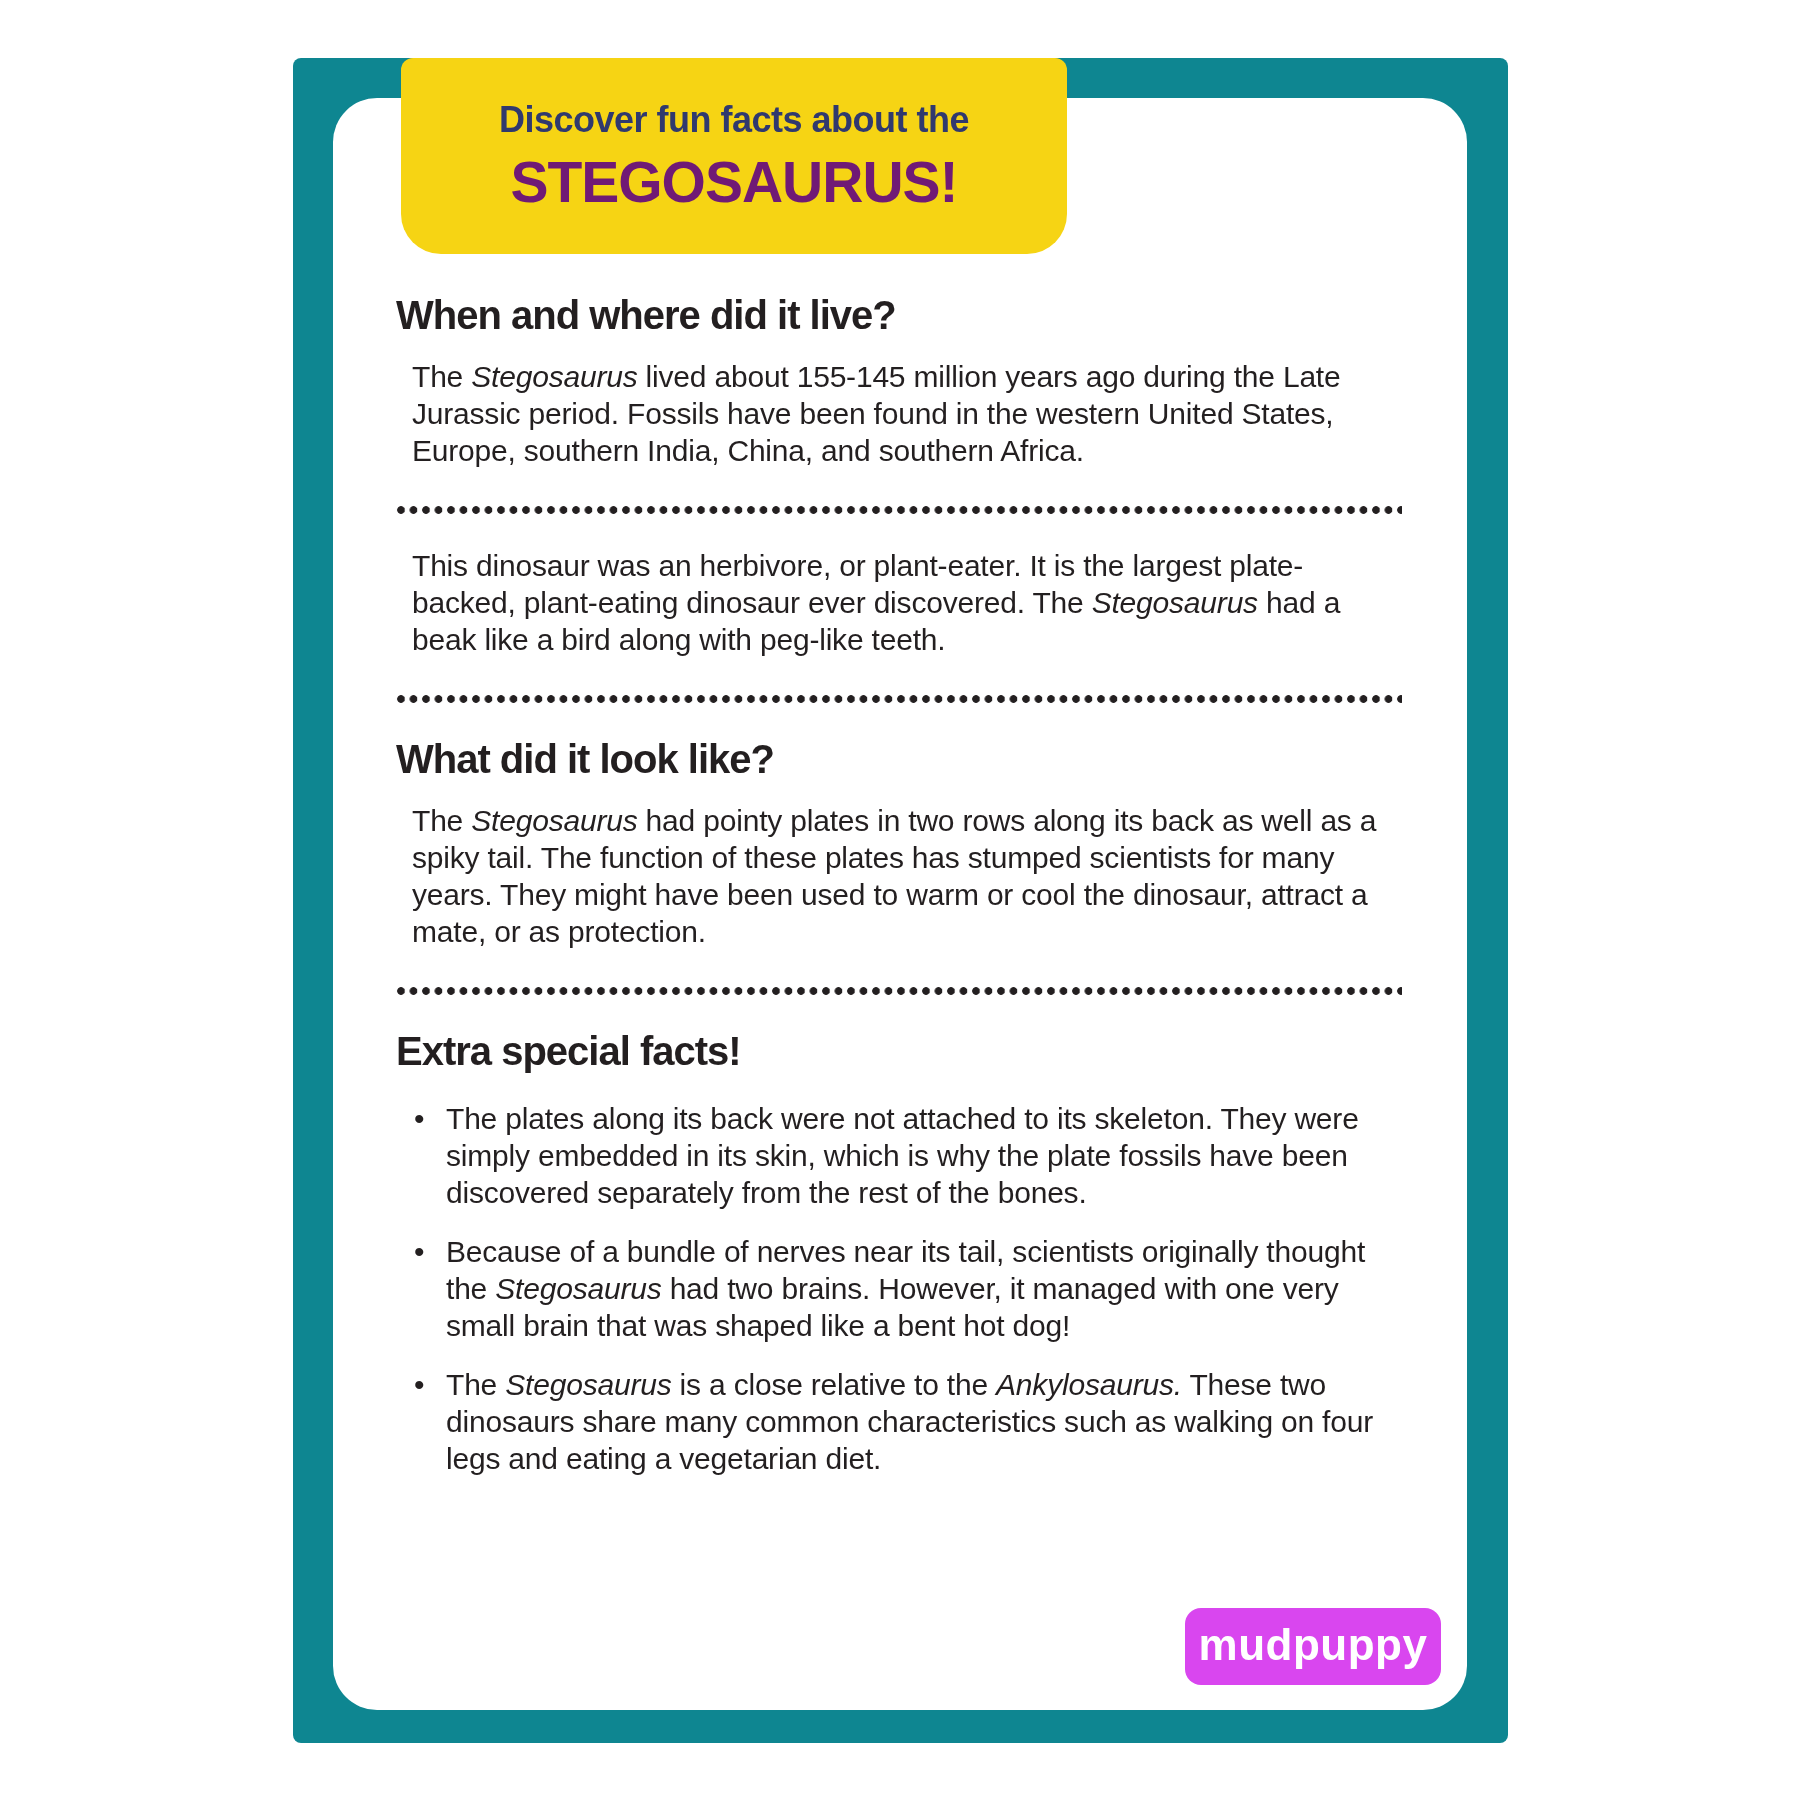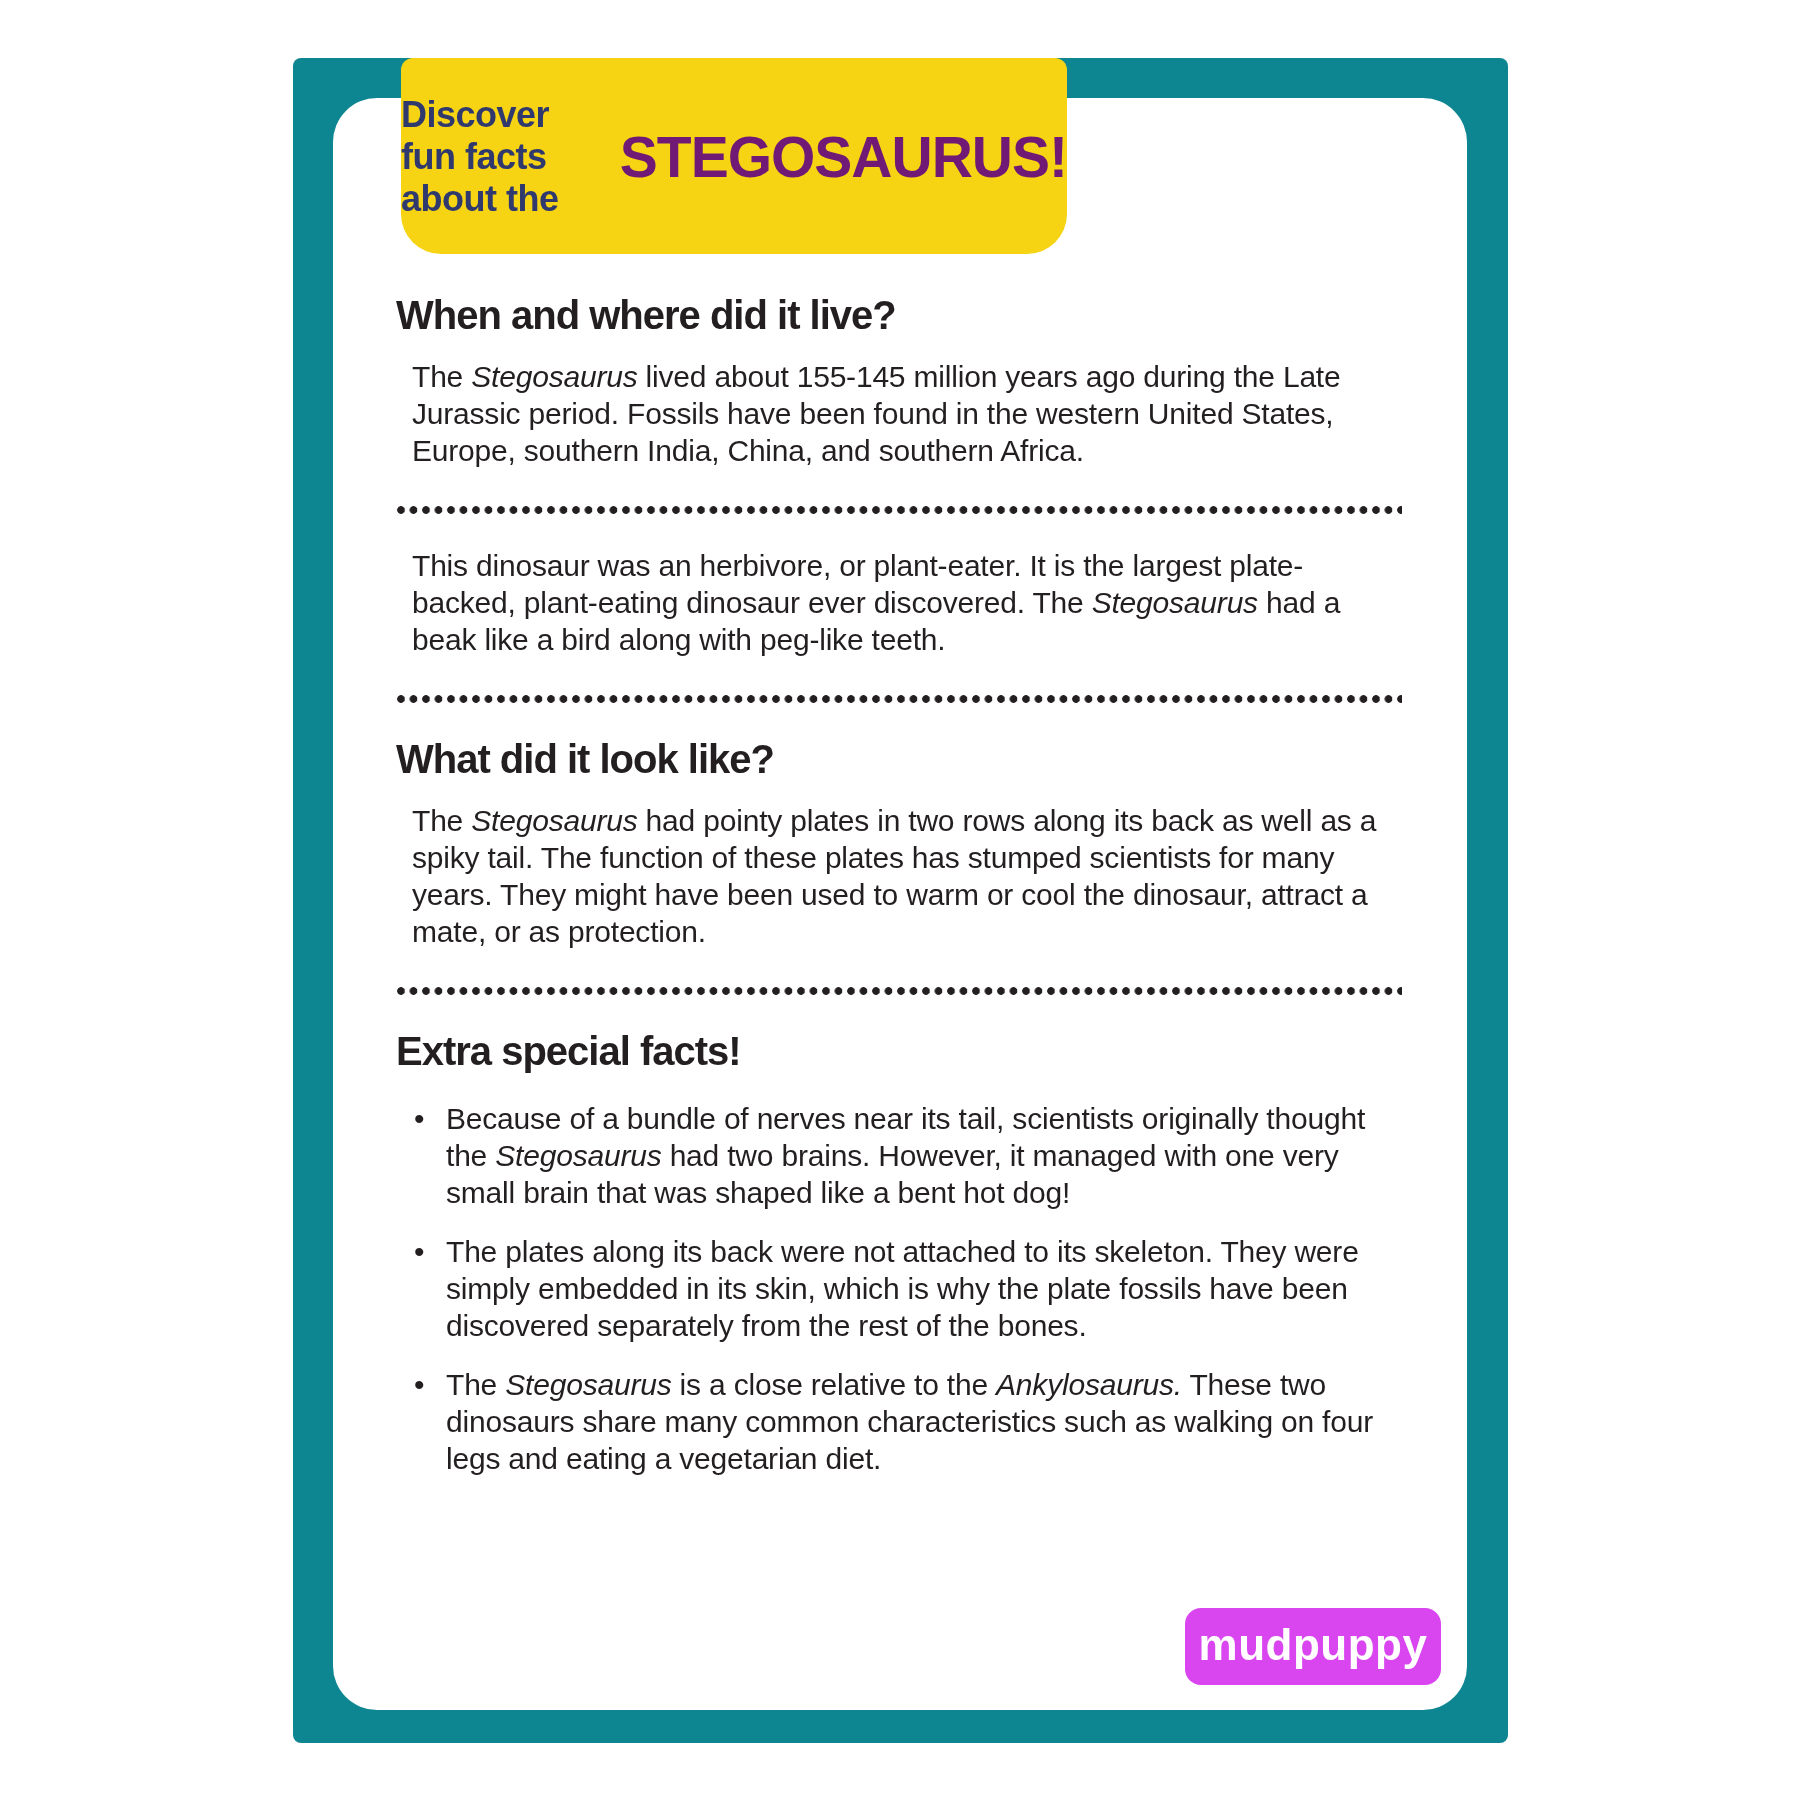--- a/index.html
+++ b/index.html
@@ -16,21 +16,21 @@
   .card {
     position: absolute; left: 333px; top: 98px;
     width: 1134px; height: 1612px;
     background: #ffffff; border-radius: 44px;
   }
   .banner {
     position: absolute; left: 401px; top: 58px;
     width: 666px; height: 196px;
     background: #F6D414;
     border-radius: 12px 12px 40px 40px;
-    display: flex; flex-direction: row;
+    display: flex; flex-direction: column;
     align-items: center; justify-content: center;
     gap: 8px; padding-top: 2px; box-sizing: border-box;
   }
   .eyebrow {
     font-size: 36px; font-weight: bold; letter-spacing: -0.5px;
     color: #30396E;
   }
   .big-title {
     font-size: 57px; font-weight: bold; letter-spacing: -1px;
     color: #701a75;
@@ -107,22 +107,22 @@
     <section>
       <h2>What did it look like?</h2>
       <p><span>The </span><em>Stegosaurus</em><span> had pointy plates in two rows along its back as well as a spiky tail. The function of these plates has stumped scientists for many years. They might have been used to warm or cool the dinosaur, attract a mate, or as protection.</span></p>
     </section>
 
     <div class="sep"></div>
 
     <section>
       <h2 class="facts-heading">Extra special facts!</h2>
       <ul class="facts">
+        <li><span>The plates along its back were not attached to its skeleton. They were simply embedded in its skin, which is why the plate fossils have been discovered separately from the rest of the bones.</span></li>
         <li><span>Because of a bundle of nerves near its tail, scientists originally thought the </span><em>Stegosaurus</em><span> had two brains. However, it managed with one very small brain that was shaped like a bent hot dog!</span></li>
-        <li><span>The plates along its back were not attached to its skeleton. They were simply embedded in its skin, which is why the plate fossils have been discovered separately from the rest of the bones.</span></li>
         <li><span>The </span><em>Stegosaurus</em><span> is a close relative to the </span><em>Ankylosaurus.</em><span> These two dinosaurs share many common characteristics such as walking on four legs and eating a vegetarian diet.</span></li>
       </ul>
     </section>
 
   </div>
 
   <div class="logo-badge">
     <span>mudpuppy</span>
   </div>
 

